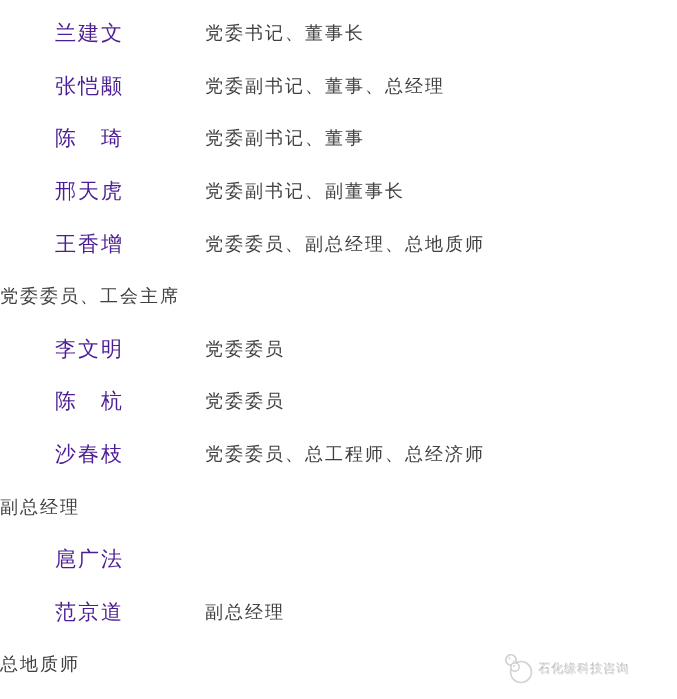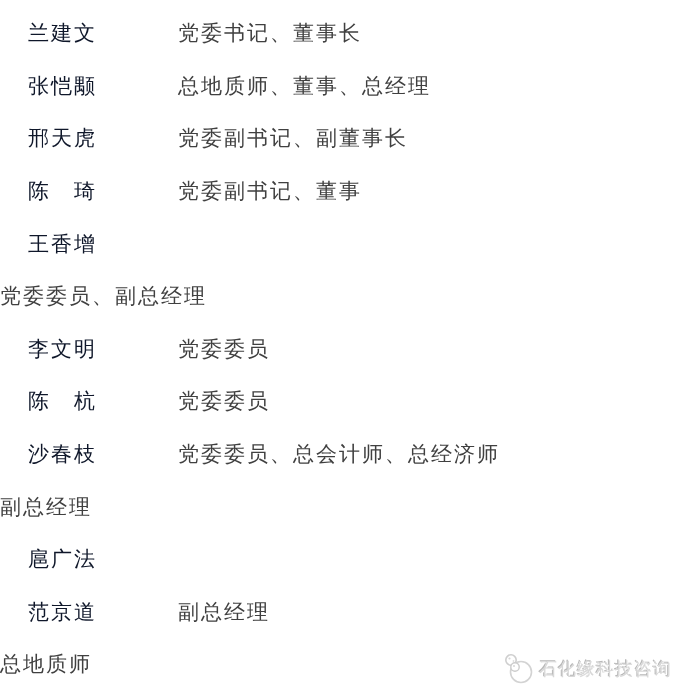--- a/index.html
+++ b/index.html
@@ -19,102 +19,103 @@
     top: 7px;
     left: 0;
     width: 677px;
   }
   .row {
     height: 52.6px;
     display: flex;
     align-items: center;
   }
   .name {
-    margin-left: 28px;
+    margin-left: 55px;
     width: 150px;
     flex: 0 0 150px;
     font-size: 21px;
     letter-spacing: 2px;
     white-space: pre;
-    color: #0f172a;
+    color: #4c1d95;
     font-family: Liberation Serif, serif;
   }
   .title {
-    font-size: 21px;
+    font-size: 18px;
     letter-spacing: 2px;
     font-weight: 300;
     color: #404040;
     white-space: pre;
   }
   .watermark {
     position: absolute;
     left: 504px;
     top: 652px;
     display: flex;
     align-items: center;
     gap: 5px;
   }
   .wm-icon {
     width: 30px;
     height: 34px;
     flex: 0 0 30px;
   }
   .wm-text {
-    font-size: 18px;
+    font-size: 12px;
     letter-spacing: 1px;
     color: #d8d8d8;
     text-shadow: 1px 1px 0 #ffffff, -1px -1px 0 #b9b9b9;
     white-space: pre;
   }
 </style>
 </head>
 <body>
 
 <div class="roster" id="roster">
   <div class="row">
     <span class="name">兰建文</span>
     <span class="title">党委书记、董事长</span>
   </div>
 
   <div class="row">
     <span class="name">张恺颙</span>
-    <span class="title">总地质师、董事、总经理</span>
+    <span class="title">党委副书记、董事、总经理</span>
+  </div>
+
+  <div class="row">
+    <span class="name">陈　琦</span>
+    <span class="title">党委副书记、董事</span>
   </div>
 
   <div class="row">
     <span class="name">邢天虎</span>
     <span class="title">党委副书记、副董事长</span>
   </div>
 
   <div class="row">
-    <span class="name">陈　琦</span>
-    <span class="title">党委副书记、董事</span>
+    <span class="name">王香增</span>
+    <span class="title">党委委员、副总经理、总地质师</span>
   </div>
 
   <div class="row">
-    <span class="name">王香增</span>
-  </div>
-
-  <div class="row">
-    <span class="title">党委委员、副总经理</span>
+    <span class="title">党委委员、工会主席</span>
   </div>
 
   <div class="row">
     <span class="name">李文明</span>
     <span class="title">党委委员</span>
   </div>
 
   <div class="row">
     <span class="name">陈　杭</span>
     <span class="title">党委委员</span>
   </div>
 
   <div class="row">
     <span class="name">沙春枝</span>
-    <span class="title">党委委员、总会计师、总经济师</span>
+    <span class="title">党委委员、总工程师、总经济师</span>
   </div>
 
   <div class="row">
     <span class="title">副总经理</span>
   </div>
 
   <div class="row">
     <span class="name">扈广法</span>
   </div>
 

